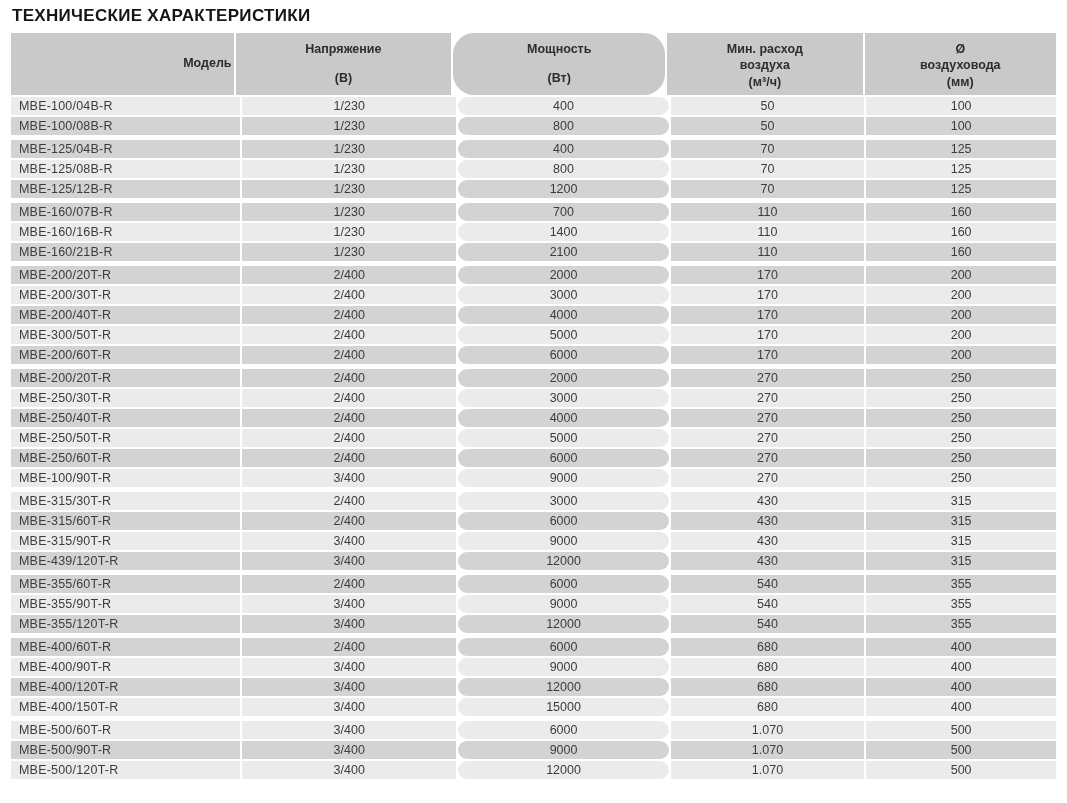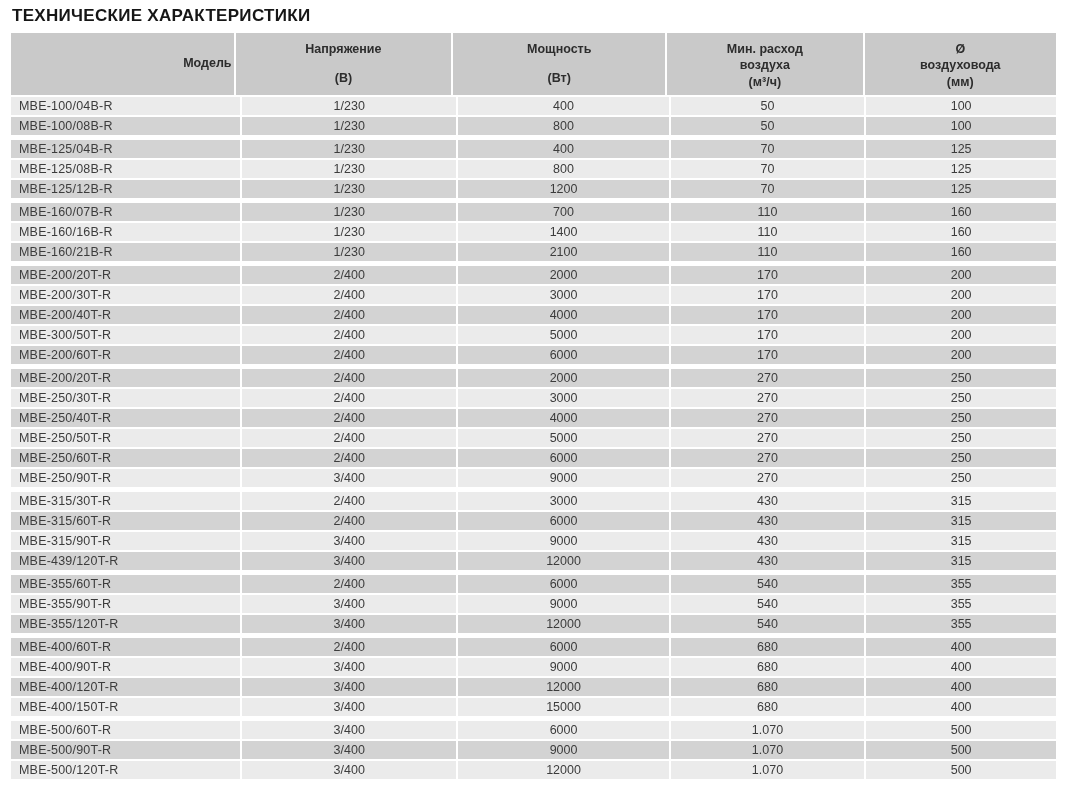--- a/index.html
+++ b/index.html
@@ -46,21 +46,21 @@
   .cell{
     display:flex;align-items:center;justify-content:center;
     font-size:12.5px;color:var(--cell-text);
     white-space:nowrap;
   }
   .cell.model{justify-content:flex-start;padding-left:8px;letter-spacing:0.2px;}
   .shade-light{background:var(--row-light);}
   .shade-dark{background:var(--row-dark);}
   .c1{flex:225 0 0;}
   .c2{flex:218 0 0;}
-  .c3{flex:214 0 0;}
+  .c3{flex:214 0 0;border-radius:21px;}
   .c4{flex:197 0 0;}
   .c5{flex:193 0 0;}
 </style>
 </head>
 <body>
 
 <div class="page-title">ТЕХНИЧЕСКИЕ ХАРАКТЕРИСТИКИ</div>
 
 <div class="spec-table">
   <div class="thead" id="thead">
@@ -214,21 +214,21 @@
           <div class="cell c5 shade-light">250</div>
         </div>
         <div class="trow">
           <div class="cell c1 shade-dark model">MBE-250/60T-R</div>
           <div class="cell c2 shade-dark">2/400</div>
           <div class="cell c3 shade-dark">6000</div>
           <div class="cell c4 shade-dark">270</div>
           <div class="cell c5 shade-dark">250</div>
         </div>
         <div class="trow">
-          <div class="cell c1 shade-light model">MBE-250/90T-R</div>
+          <div class="cell c1 shade-light model">MBE-100/90T-R</div>
           <div class="cell c2 shade-light">3/400</div>
           <div class="cell c3 shade-light">9000</div>
           <div class="cell c4 shade-light">270</div>
           <div class="cell c5 shade-light">250</div>
         </div>
       </div>
       <div class="group">
         <div class="trow">
           <div class="cell c1 shade-light model">MBE-315/30T-R</div>
           <div class="cell c2 shade-light">2/400</div>

